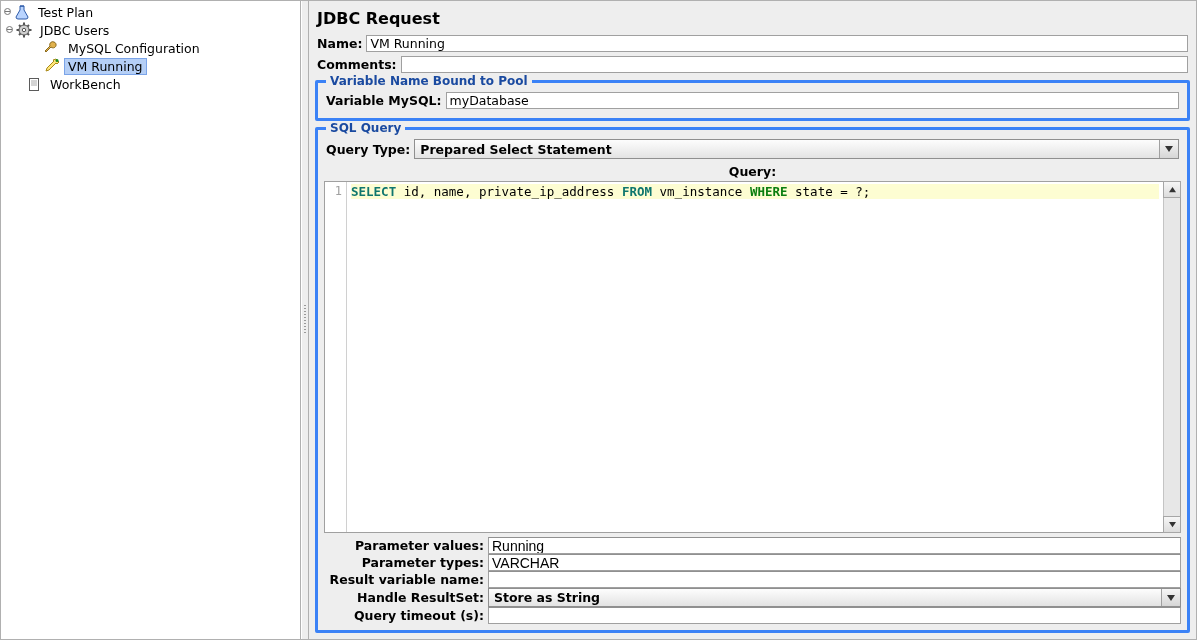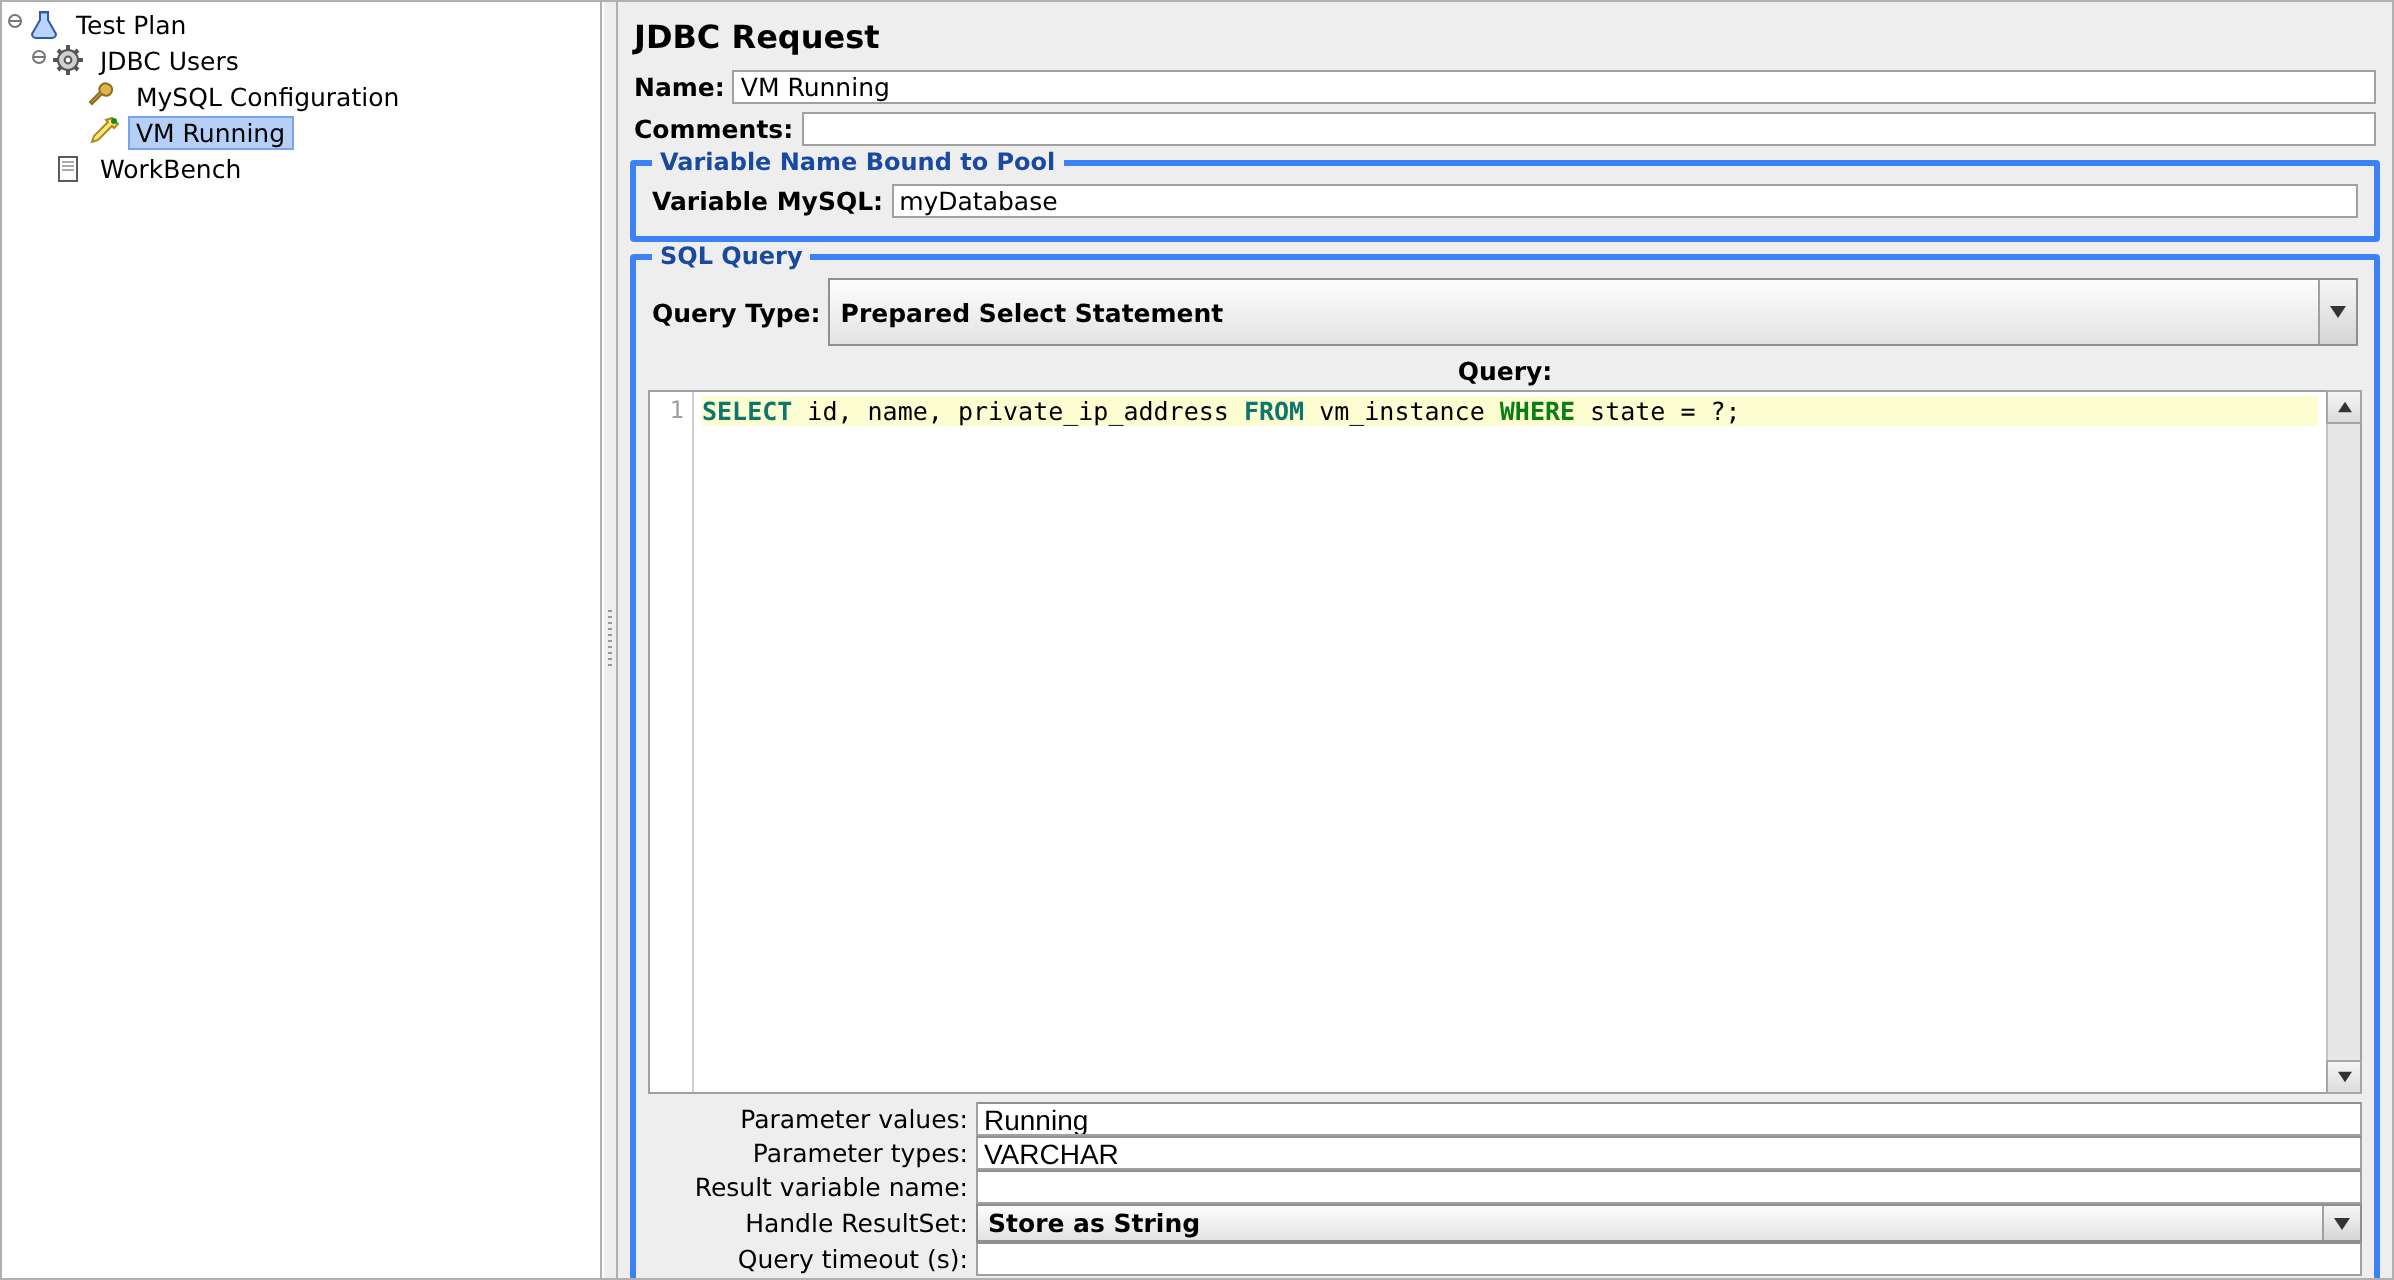--- a/index.html
+++ b/index.html
@@ -136,21 +136,21 @@
     font-weight: bold;
     font-size: 12px;
     color: #1a4aa0;
   }
   .combo {
     flex: 1;
     display: flex;
     align-items: center;
     border: 1px solid #8f8f8f;
     background: linear-gradient(#fdfdfd, #e3e3e3);
-    height: 34px;
+    height: 20px;
     box-sizing: border-box;
   }
   .combo-text {
     flex: 1;
     padding: 0 5px;
     font-weight: bold;
     font-size: 12.5px;
   }
   .combo-btn {
     width: 18px;
@@ -222,21 +222,21 @@
   
   .prop-row {
     display: flex;
     align-items: center;
     margin: 0;
     padding: 0;
   }
   .prop-label {
     width: 160px;
     text-align: right;
-    font-weight: normal;
+    font-weight: bold;
     font-size: 12.5px;
     padding-right: 4px;
   }
   .prop-input {
     flex:1;
     height: 17px;
     border: 1px solid #a0a0a0;
     background:#fff;
     padding:0 3px;
     font-size:14px;
@@ -261,21 +261,21 @@
         </span>
         <span class="icon">
           <svg width="14" height="15" viewBox="0 0 14 15">
               <path d="M5 1 h4 v4 l4 7 a2 2 0 0 1 -2 2 h-8 a2 2 0 0 1 -2 -2 l4 -7 z" fill="#b9d4ff" stroke="#2d5aa8" stroke-width="1"></path>
               <rect x="5" y="0.5" width="4" height="1.2" fill="#2d5aa8"></rect>
             </svg>
         </span>
         <span class="node-label">Test Plan</span>
       </div>
 
-      <div class="tree-row" style="padding-left:12px">
+      <div class="tree-row" style="padding-left:2px">
         <span class="toggle">
           <svg width="9" height="9">
               <circle cx="4.5" cy="4.5" r="3" fill="none" stroke="#777"></circle>
               <line x1="2" y1="4.5" x2="7" y2="4.5" stroke="#777"></line>
             </svg>
         </span>
         <span class="icon">
           <svg width="16" height="16" viewBox="0 0 16 16">
               <circle cx="8" cy="8" r="5" fill="#d0d0d0" stroke="#555"></circle>
               <circle cx="8" cy="8" r="1.7" fill="#fff" stroke="#555"></circle>

